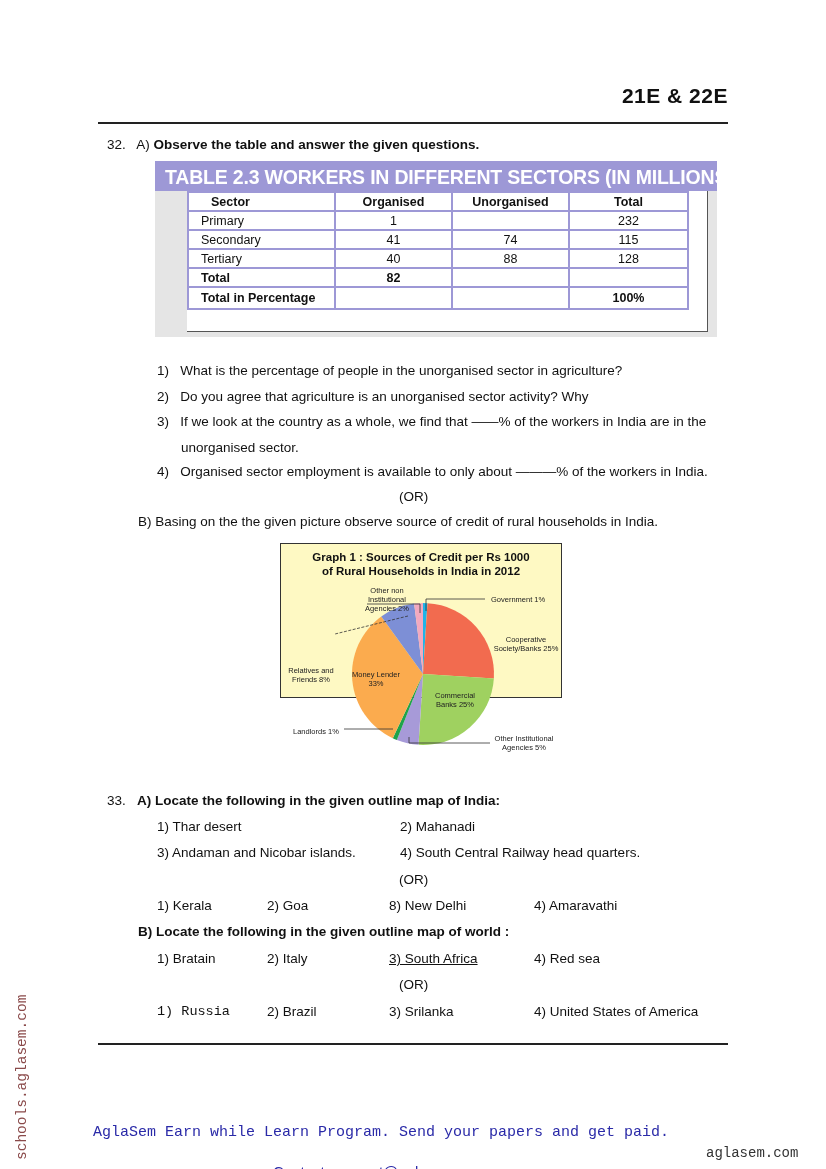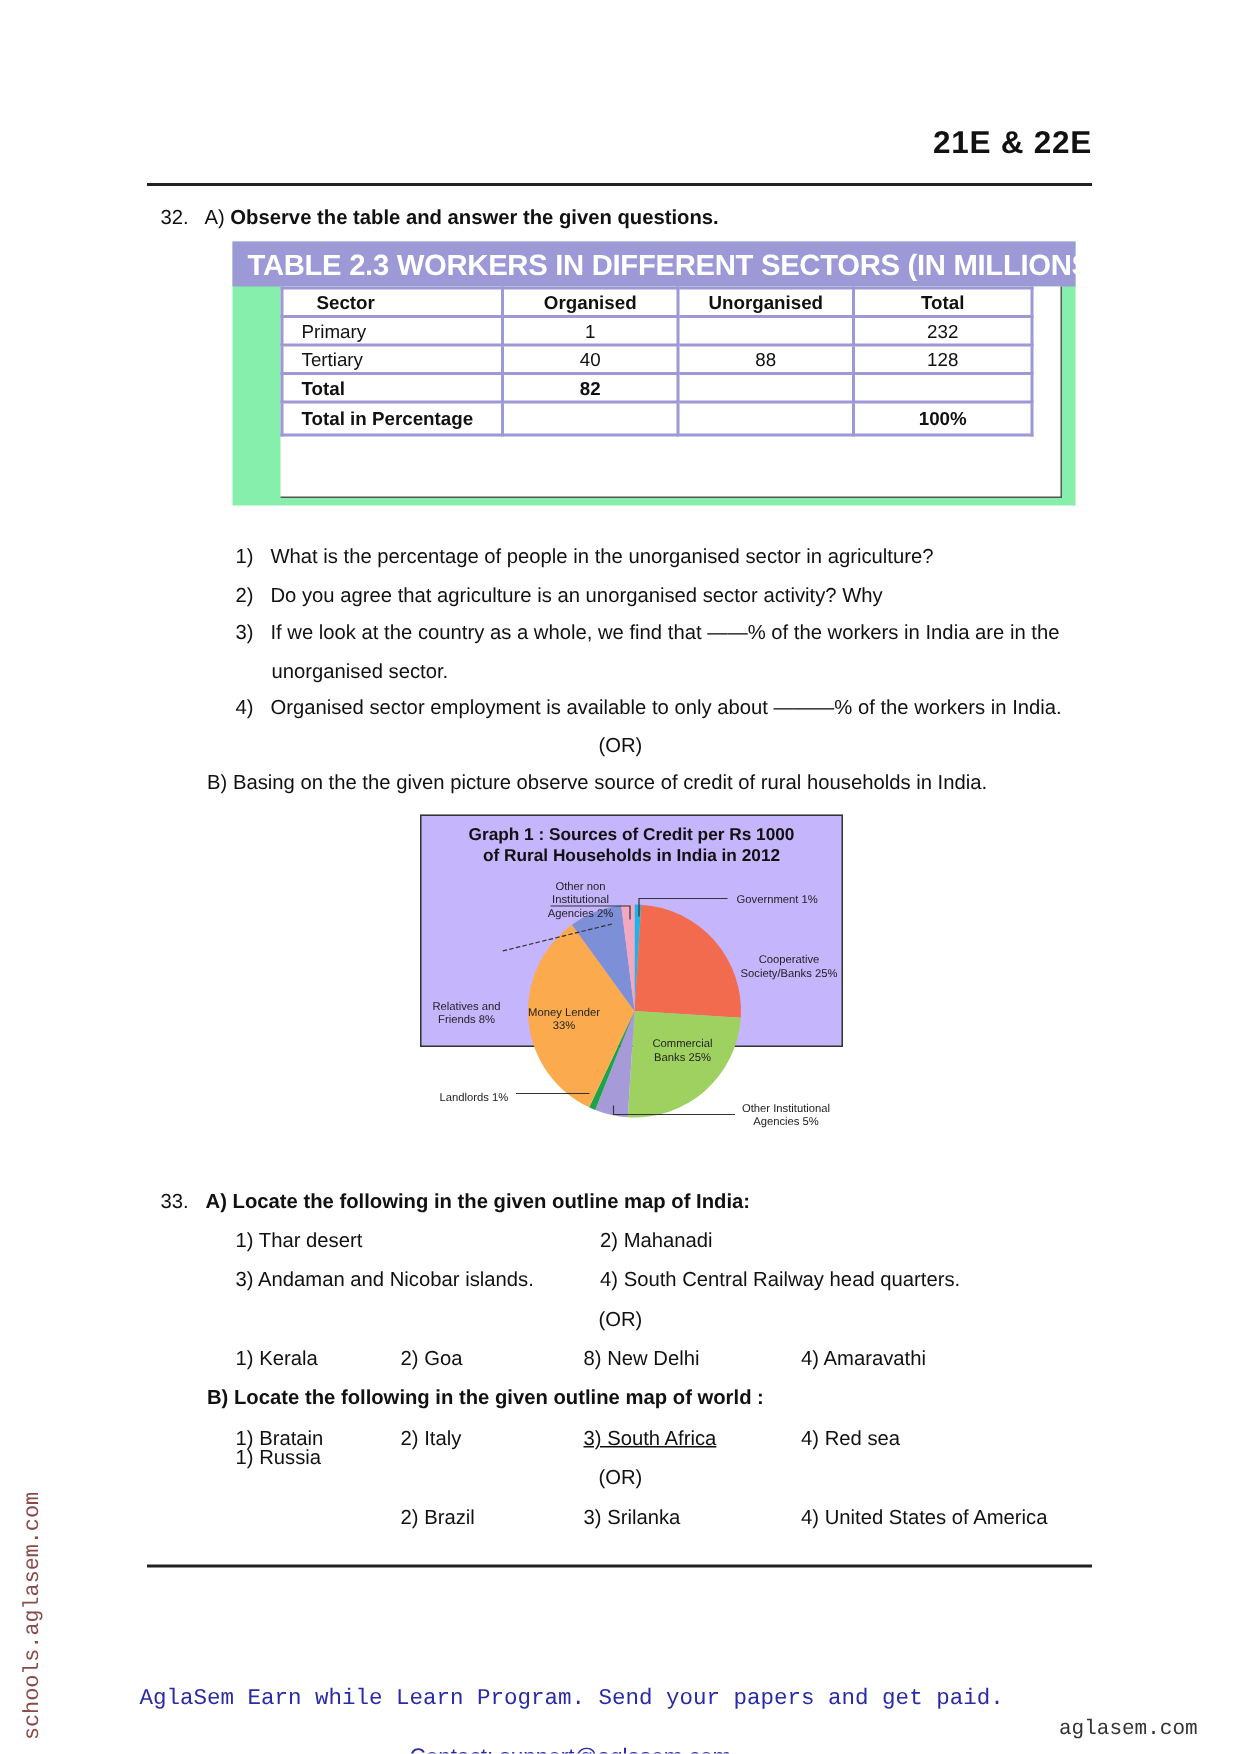--- a/index.html
+++ b/index.html
@@ -4,35 +4,35 @@
 <style>
   html, body { margin:0; padding:0; }
   body { width:826px; height:1169px; background:#ffffff; position:relative; overflow:hidden;
          font-family:"Liberation Sans", sans-serif; color:#111; }
   .code { position:absolute; right:98px; top:84px; font-size:21px; font-weight:bold; letter-spacing:0.5px; }
   .rule { position:absolute; left:98px; width:630px; height:0; border-top:2px solid #222; }
   .bold { font-weight:bold; }
   .line { position:absolute; font-size:13.5px; white-space:nowrap; }
 
   
-  .tbl-wrap { position:absolute; left:155px; top:161px; width:562px; height:176px; background:#86efac; }
+  .tbl-wrap { position:absolute; left:155px; top:161px; width:562px; height:176px; background:#e5e5e5; }
   .tbl-title { position:absolute; left:0; top:0; width:562px; height:30px; background:#9d98d6;
                color:#fff; font-weight:bold; font-size:19.5px; line-height:32px; padding-left:10px;
                box-sizing:border-box; white-space:nowrap; letter-spacing:-0.2px; }
   .tbl-inner { position:absolute; left:32px; top:30px; width:520px; height:140px;
                border-right:1px solid #555; border-bottom:1px solid #555; background:#fff; }
   table.data { position:absolute; left:32px; top:30px; border-collapse:collapse; font-size:12.5px; }
   table.data td { border:2px solid #9d98d6; height:17px; padding:0 0 0 12px; }
   table.data td.c { text-align:center; padding:0; }
   table.data tr.head td { font-weight:bold; }
   table.data tr.bold td { font-weight:bold; }
 
   
   .chart { position:absolute; left:280px; top:543px; width:282px; height:155px; border:1.5px solid #333;
-           box-sizing:border-box; background:#c4b5fd; }
+           box-sizing:border-box; background:#fef9c3; }
   .chart-title { position:absolute; left:0; top:6px; width:100%; text-align:center; font-weight:bold;
                  font-size:11.5px; line-height:14px; }
   .lbl { position:absolute; font-size:7.5px; line-height:9px; color:#222; white-space:nowrap; }
   .lbl.center { text-align:center; }
 
   .foot1 { position:absolute; left:93px; top:1124px; font-family:"Liberation Mono", monospace;
            font-size:15px; color:#2a2aa8; white-space:nowrap; }
   .foot2 { position:absolute; left:273px; top:1143px; font-family:Liberation Sans, sans-serif;
            font-size:15px; color:#2a2aa8; white-space:nowrap;margin-top:20px; }
   .foot3 { position:absolute; left:706px; top:1145px; font-family:"Liberation Mono", monospace;
@@ -67,20 +67,26 @@
       <td style="padding-left:22px">Sector</td>
       <td class="c">Organised</td>
       <td class="c">Unorganised</td>
       <td class="c">Total</td>
     </tr>
     <tr>
       <td>Primary</td>
       <td class="c">1</td>
       <td class="c"></td>
       <td class="c">232</td>
+    </tr>
+    <tr>
+      <td>Secondary</td>
+      <td class="c">41</td>
+      <td class="c">74</td>
+      <td class="c">115</td>
     </tr>
     <tr>
       <td>Tertiary</td>
       <td class="c">40</td>
       <td class="c">88</td>
       <td class="c">128</td>
     </tr>
     <tr class="bold">
       <td>Total</td>
       <td class="c">82</td>
@@ -186,21 +192,21 @@
 <div class="line" style="left:267px;top:898px;">2) Goa</div>
 <div class="line" style="left:389px;top:898px;">8) New Delhi</div>
 <div class="line" style="left:534px;top:898px;">4) Amaravathi</div>
 
 <div class="line bold" style="left:138px;top:924px;">B) Locate the following in the given outline map of world :</div>
 <div class="line" style="left:157px;top:951px;">1) Bratain</div>
 <div class="line" style="left:267px;top:951px;">2) Italy</div>
 <div class="line" style="left:389px;top:951px;text-decoration:underline;">3) South Africa</div>
 <div class="line" style="left:534px;top:951px;">4) Red sea</div>
 <div class="line" style="left:399px;top:977px;">(OR)</div>
-<div class="line" style="left:157px;top:964px;">1) Russia</div>
+<div class="line" style="left:157px;top:1004px;font-family:Liberation Mono, monospace;">1) Russia</div>
 <div class="line" style="left:267px;top:1004px;">2) Brazil</div>
 <div class="line" style="left:389px;top:1004px;">3) Srilanka</div>
 <div class="line" style="left:534px;top:1004px;">4) United States of America</div>
 
 <div class="rule" style="top:1043px;"></div>
 
 <div class="foot1">AglaSem Earn while Learn Program. Send your papers and get paid.</div>
 <div class="foot2">Contact: support@aglasem.com</div>
 <div class="foot3">aglasem.com</div>
 <div class="side">schools.aglasem.com</div>

